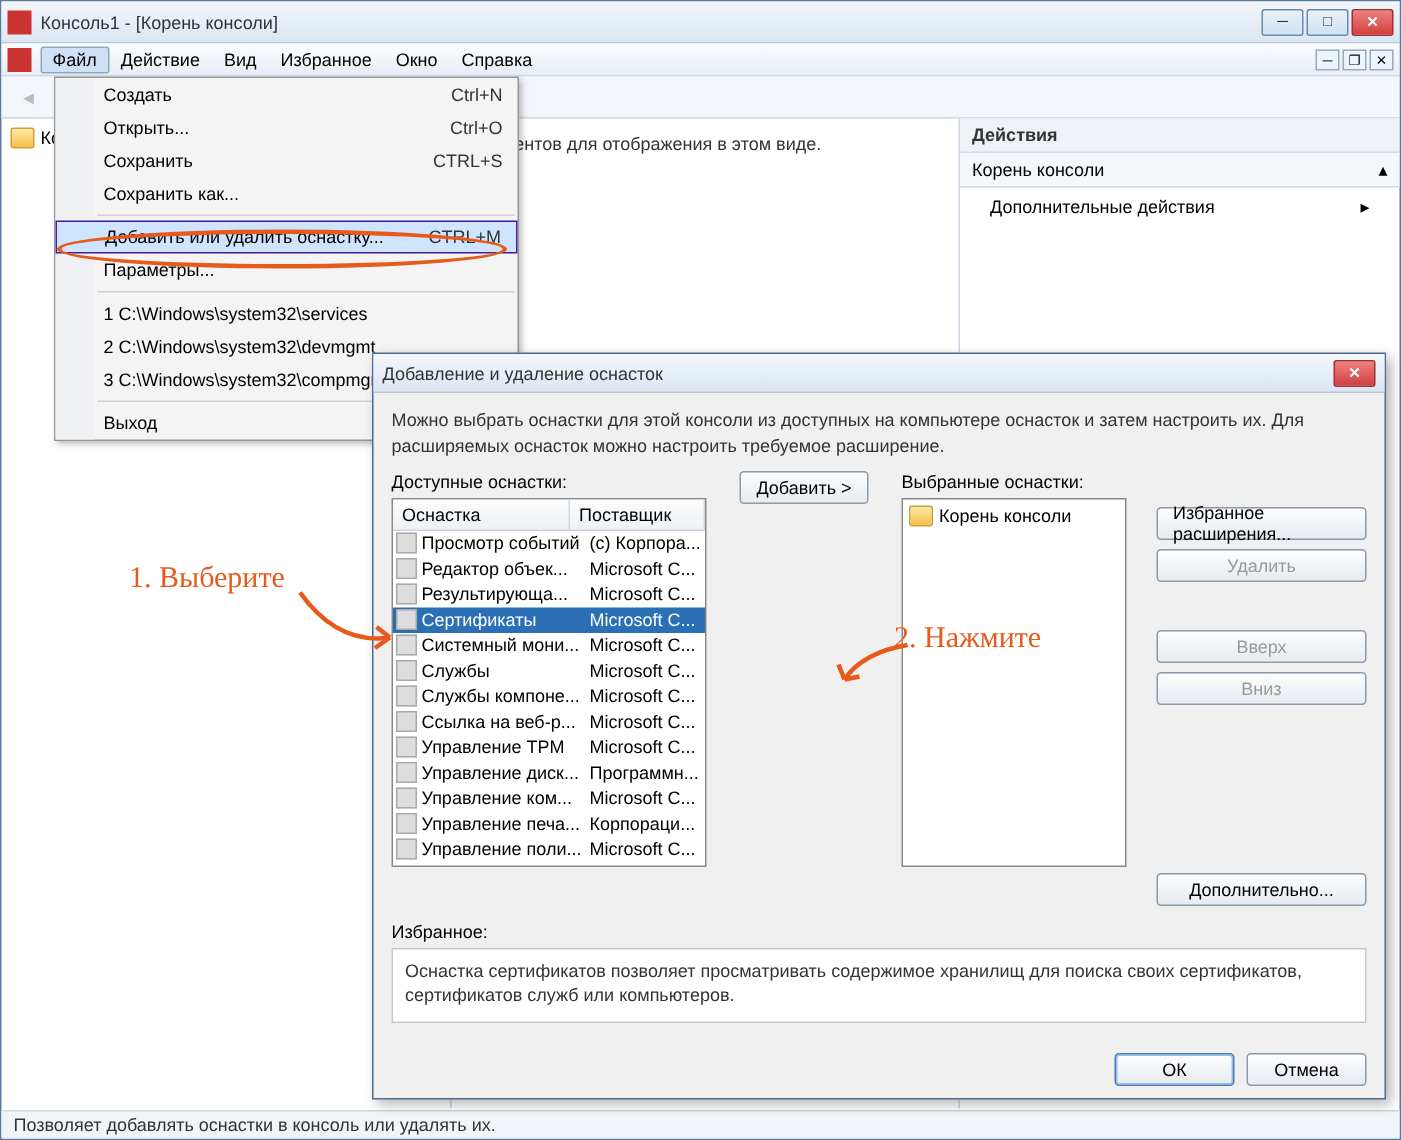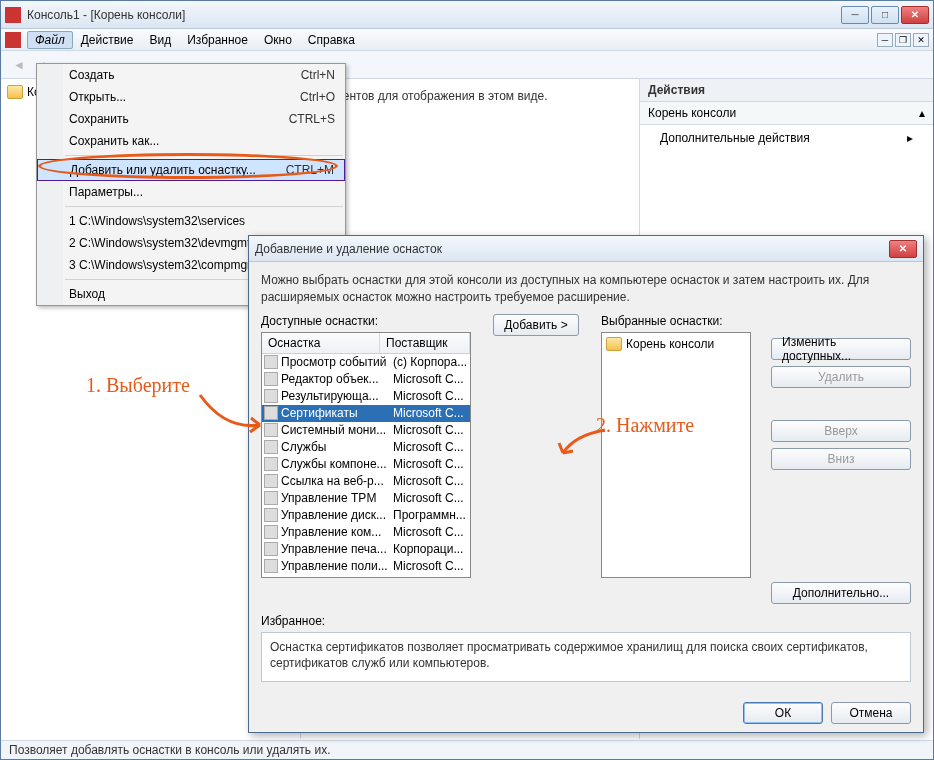--- a/index.html
+++ b/index.html
@@ -10,30 +10,30 @@
 .mmc-titlebar { height: 28px; background: linear-gradient(#f3f7fb,#dbe6f3); display: flex; align-items: center; padding: 0 4px; border-bottom: 1px solid #b8c8da; }
 .mmc-titlebar .icon { width: 16px; height: 16px; background: #c33; margin-right: 6px; }
 .mmc-titlebar .title { flex: 1; color: #333; }
 .winbtns { display: flex; gap: 2px; }
 .winbtn { width: 28px; height: 18px; border: 1px solid #6a8ab0; background: linear-gradient(#eaf2fb,#cfe0f2); border-radius: 2px; display: flex; align-items: center; justify-content: center; font-size: 10px; color: #333; }
 .winbtn.close { background: linear-gradient(#f08080,#d04040); border-color: #a03030; color: #fff; font-weight: bold; }
 
 .mmc-menubar { height: 22px; background: linear-gradient(#fafcfe,#e8eef6); display: flex; align-items: center; padding: 0 4px; border-bottom: 1px solid #cfd8e3; position: relative; }
 .mmc-menubar .logo { width: 16px; height: 16px; background: #c33; margin-right: 6px; }
 .mmc-menubar .menuitem { padding: 2px 8px; cursor: default; }
-.mmc-menubar .menuitem.open { background: #cfe0f4; border: 1px solid #8ab; padding: 1px 7px; border-radius: 2px; font-style: italic; }
+.mmc-menubar .menuitem.open { background: #cfe0f4; border: 1px solid #8ab; padding: 1px 7px; border-radius: 2px; }
 .mmc-menubar .mdibtns { margin-left: auto; display: flex; gap: 2px; }
 .mmc-menubar .mdibtn { width: 16px; height: 14px; border: 1px solid #9ab; background: #eef4fb; font-size: 9px; display: flex; align-items: center; justify-content: center; }
 
 .mmc-toolbar { height: 28px; background: #f3f6fa; border-bottom: 1px solid #cfd8e3; display: flex; align-items: center; padding: 0 6px; gap: 4px; }
 .toolbtn { width: 24px; height: 22px; border: 1px solid transparent; display: flex; align-items: center; justify-content: center; color: #888; }
 .toolbtn.disabled { color: #bbb; }
 
 
-.dropdown { position: absolute; left: 36px; top: 63px; width: 310px; background: #f4f4f4; border: 1px solid #979797; box-shadow: 2px 2px 4px rgba(0,0,0,.25); z-index: 50; }
+.dropdown { position: absolute; left: 36px; top: 51px; width: 310px; background: #f4f4f4; border: 1px solid #979797; box-shadow: 2px 2px 4px rgba(0,0,0,.25); z-index: 50; }
 .dropdown .iconstrip { position: absolute; left: 0; top: 0; bottom: 0; width: 26px; background: #eef0f2; }
 .dd-item { position: relative; height: 22px; display: flex; align-items: center; padding-left: 32px; padding-right: 10px; }
 .dd-item.hl { background: #cfe5ff; border: 1px solid #4c1d95; }
 .dd-item .sc { margin-left: auto; color: #333; }
 .dd-sep { height: 1px; margin: 3px 2px 3px 28px; background: #d0d0d0; }
 
 
 .ellipse-ann { position: absolute; left: 38px; top: 153px; width: 300px; height: 26px; border: 3px solid #e85a1a; border-radius: 50%; z-index: 60; pointer-events: none; }
 
 
@@ -279,21 +279,21 @@
         <div class="lbl">Выбранные оснастки:</div>
         <div class="selbox">
           <div class="folder">
             <div class="ficon"></div>
             <span>Корень консоли</span>
           </div>
         </div>
       </div>
       <div class="col-btns">
         <div style="height:18px"></div>
-        <div class="btn">Изменить доступных...</div>
+        <div class="btn">Избранное расширения...</div>
         <div class="btn disabled">Удалить</div>
         <div style="height:20px"></div>
         <div class="btn disabled">Вверх</div>
         <div class="btn disabled">Вниз</div>
         <div style="flex:1"></div>
         <div class="btn" style="margin-top:100px">Дополнительно...</div>
       </div>
     </div>
     <div class="desc-group">
       <div class="lbl">Избранное:</div>

